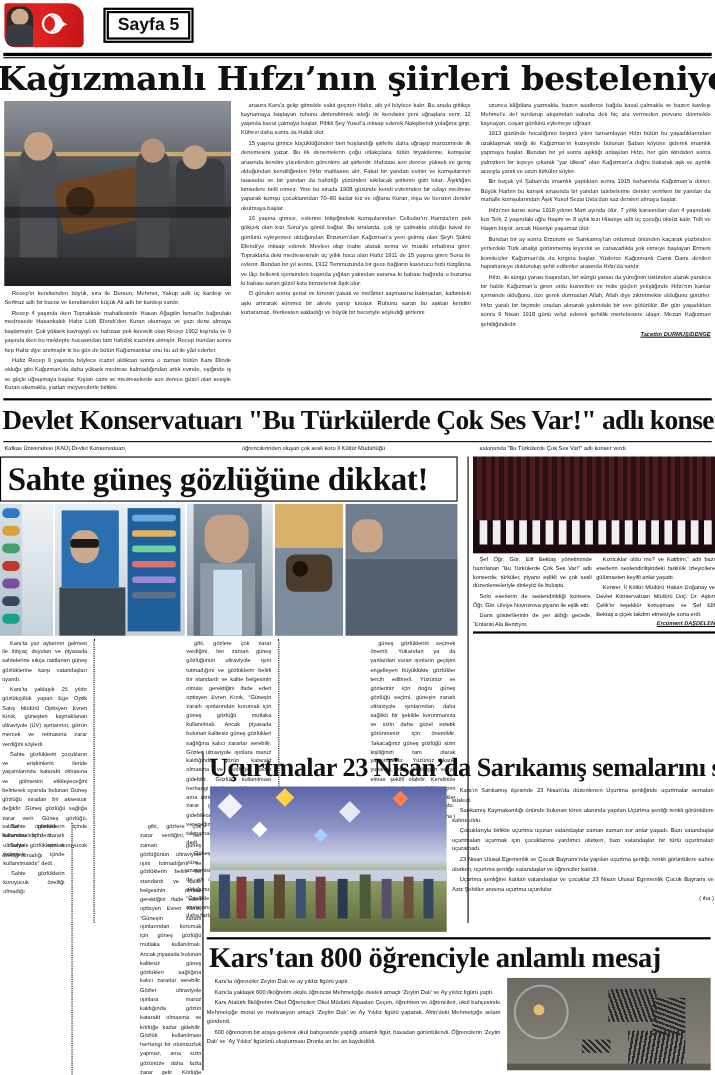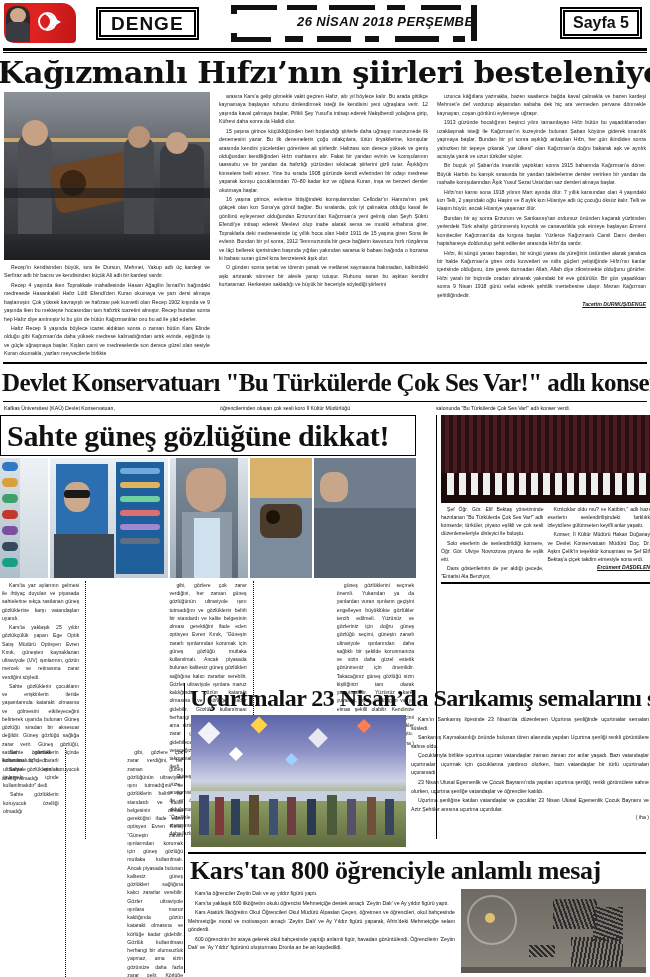--- a/index.html
+++ b/index.html
@@ -73,21 +73,21 @@
 
   .sec-divider{height:2px;background:#000;margin:3px 3px 0;}
   .sec-divider.thin{height:1px;}
 
   
   .konser-body{display:flex;gap:6px;padding:2px 4px 0;}
   .konser-body .tcol{flex:1 1 0;min-width:0;font-size:5.2px;line-height:1.6;text-align:justify;}
 
   
   .sahte-wrap{display:flex;gap:0;}
-  .sahte-left{width:416px;flex:0 0 auto;border-right:1px solid #000;padding-right:20px;}
+  .sahte-left{width:416px;flex:0 0 auto;border-right:1px solid #000;padding-right:9px;}
   .sahte-right{flex:1 1 auto;padding-left:4px;}
 
   .gallery{display:flex;gap:2px;height:120px;}
   .gallery .g{flex:1 1 0;position:relative;overflow:hidden;}
 
   .txt4{display:flex;gap:6px;padding:3px 2px 0;}
   .txt4 > div{flex:1 1 0;min-width:0;font-size:5.1px;line-height:1.62;text-align:justify;}
 
   .dotsep{width:1px;border-left:1px dotted #000;}
 
@@ -105,29 +105,20 @@
 </style>
 </head>
 <body>
 
 <div class="page">
 
   <div class="masthead">
     <div class="flag">
         <div class="ata"></div>
       </div>
-    <div class="logobox">
-      <div class="inner">
-          <div class="logotext">DENGE</div>
-        </div>
-    </div>
-    <div class="datestrip">
-      <div class="deco"></div>
-      <div class="datetext">26 NİSAN 2018 PERŞEMBE</div>
-    </div>
     <div class="pagebox">
       <div class="inner">
           <div class="pagenum">Sayfa 5</div>
         </div>
     </div>
   </div>
   <div class="rule"></div>
   <div class="rule2"></div>
 
   <div class="hl-main">Kağızmanlı Hıfzı’nın şiirleri besteleniyor</div>

